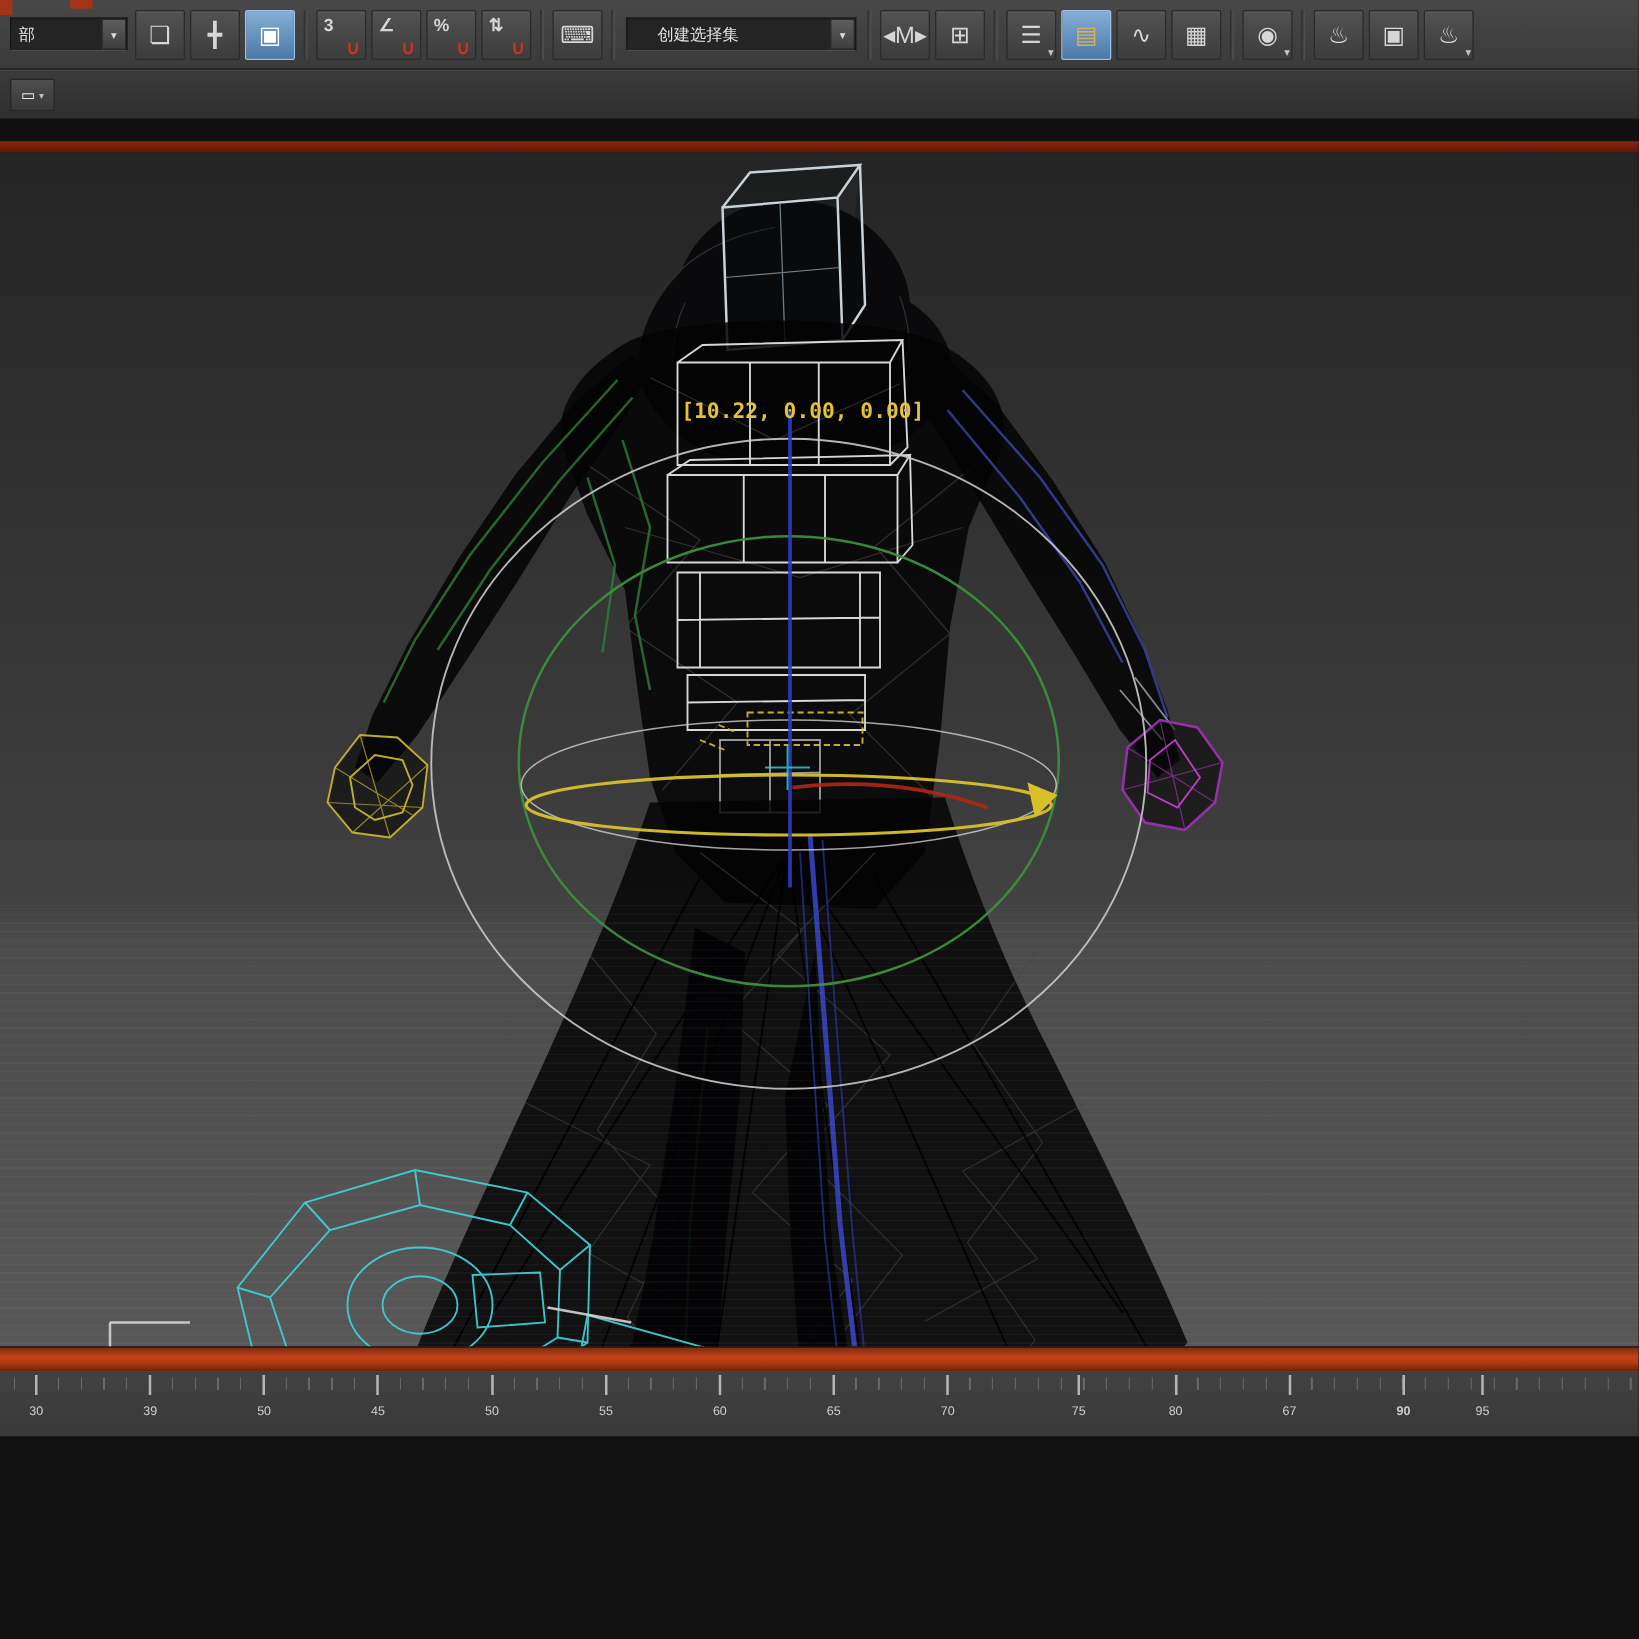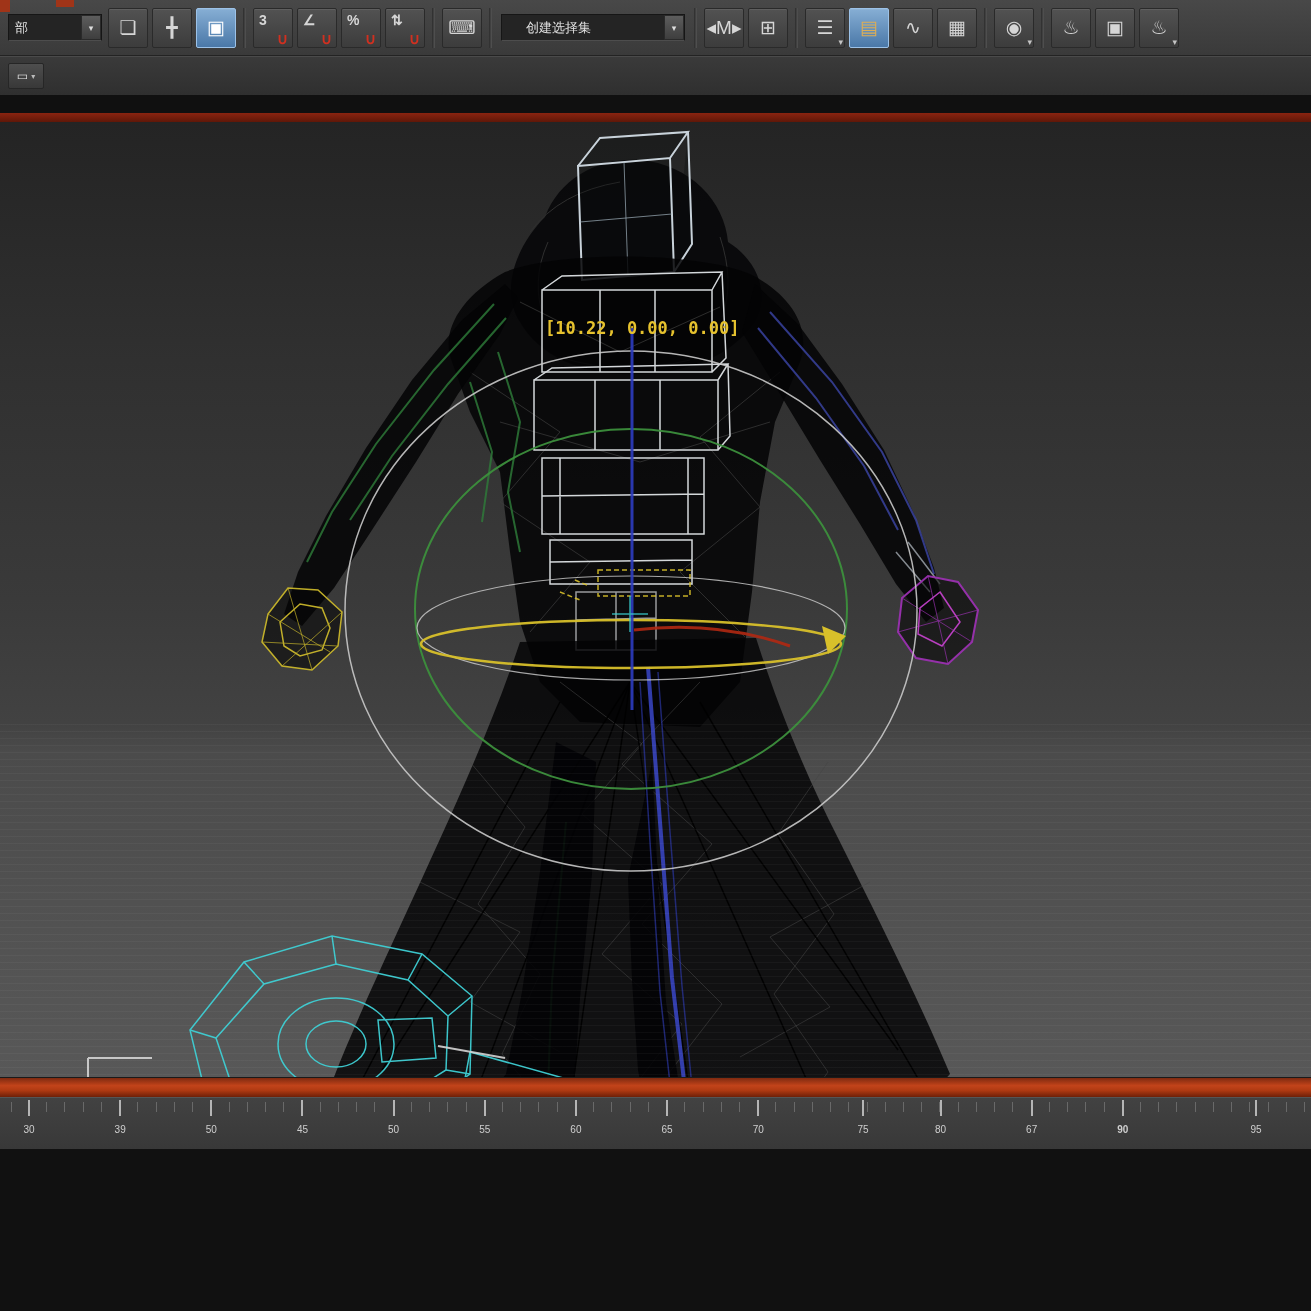--- a/index.html
+++ b/index.html
@@ -304,19 +304,19 @@
         <span class="tick-label">80</span>
       </div>
       <div class="ruler-tick" style="left: 1030.65px;">
         <div class="tick-line"></div>
         <span class="tick-label">67</span>
       </div>
       <div class="ruler-tick" style="left: 1121.8px; font-weight: bold;">
         <div class="tick-line"></div>
         <span class="tick-label">90</span>
       </div>
-      <div class="ruler-tick" style="left: 1255px;">
+      <div class="ruler-tick" style="left: 1185px;">
         <div class="tick-line"></div>
         <span class="tick-label">95</span>
       </div>
     </div>
 
 </div>
 
 </body></html>

